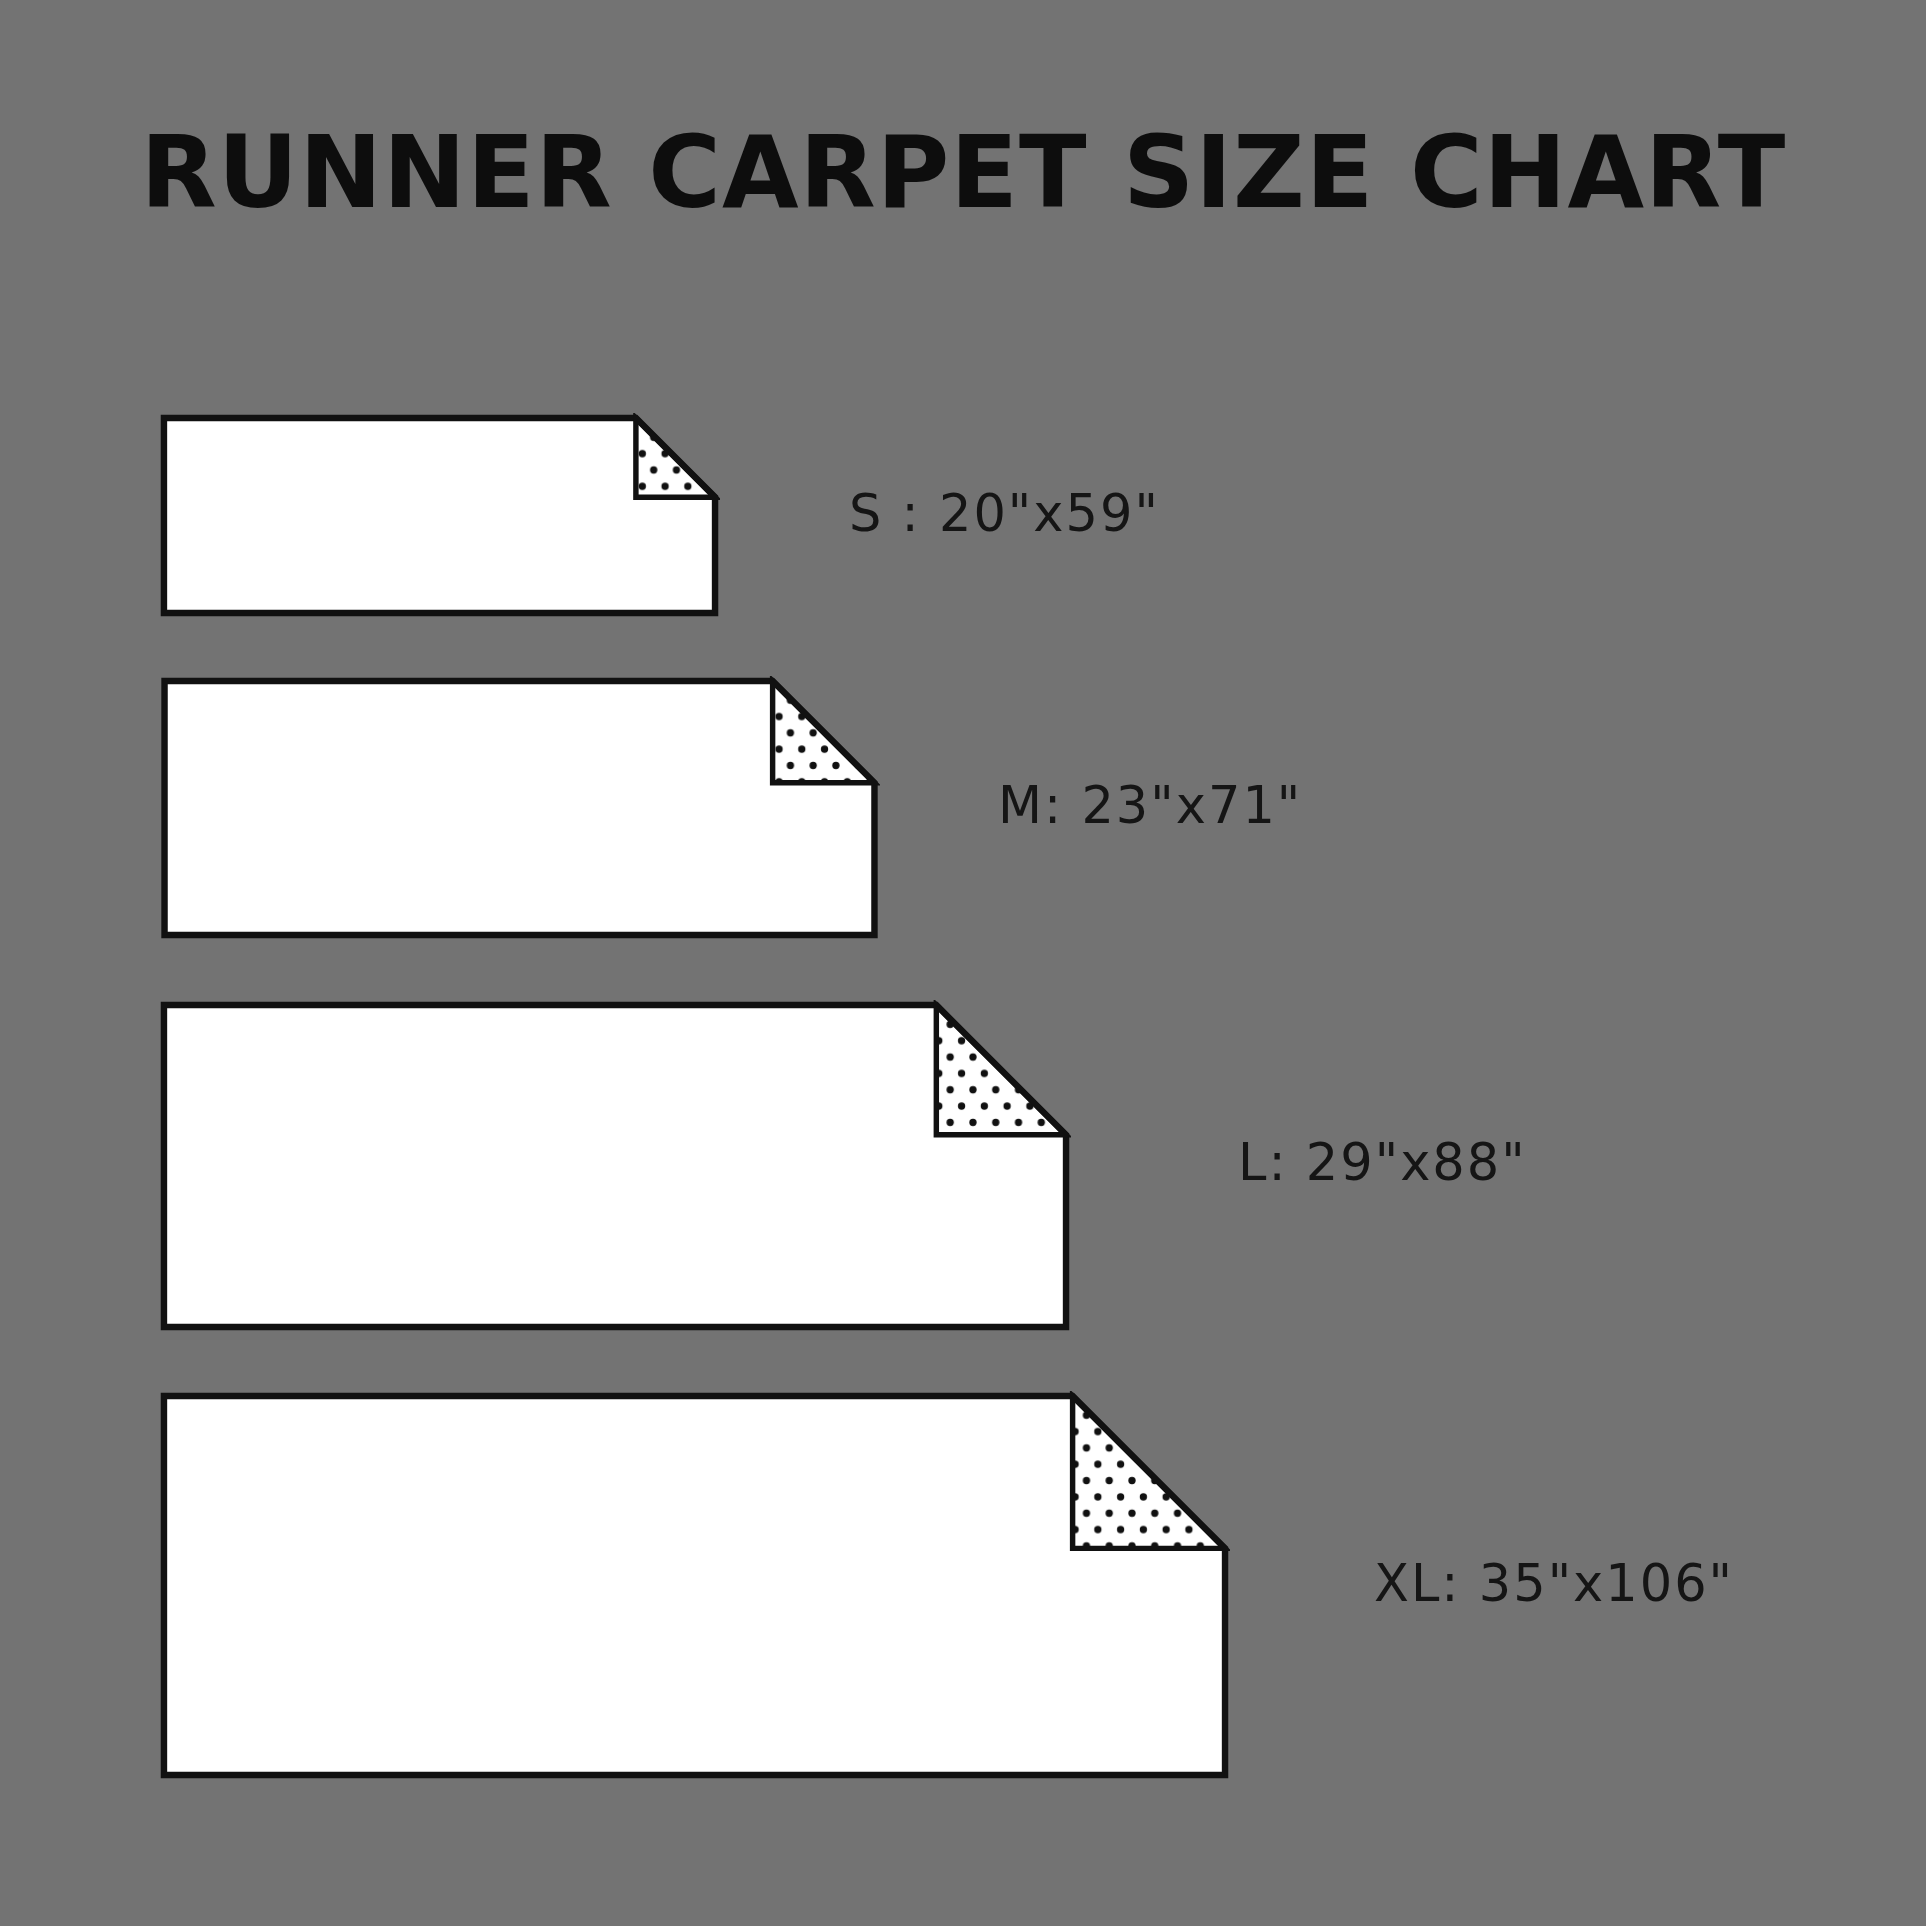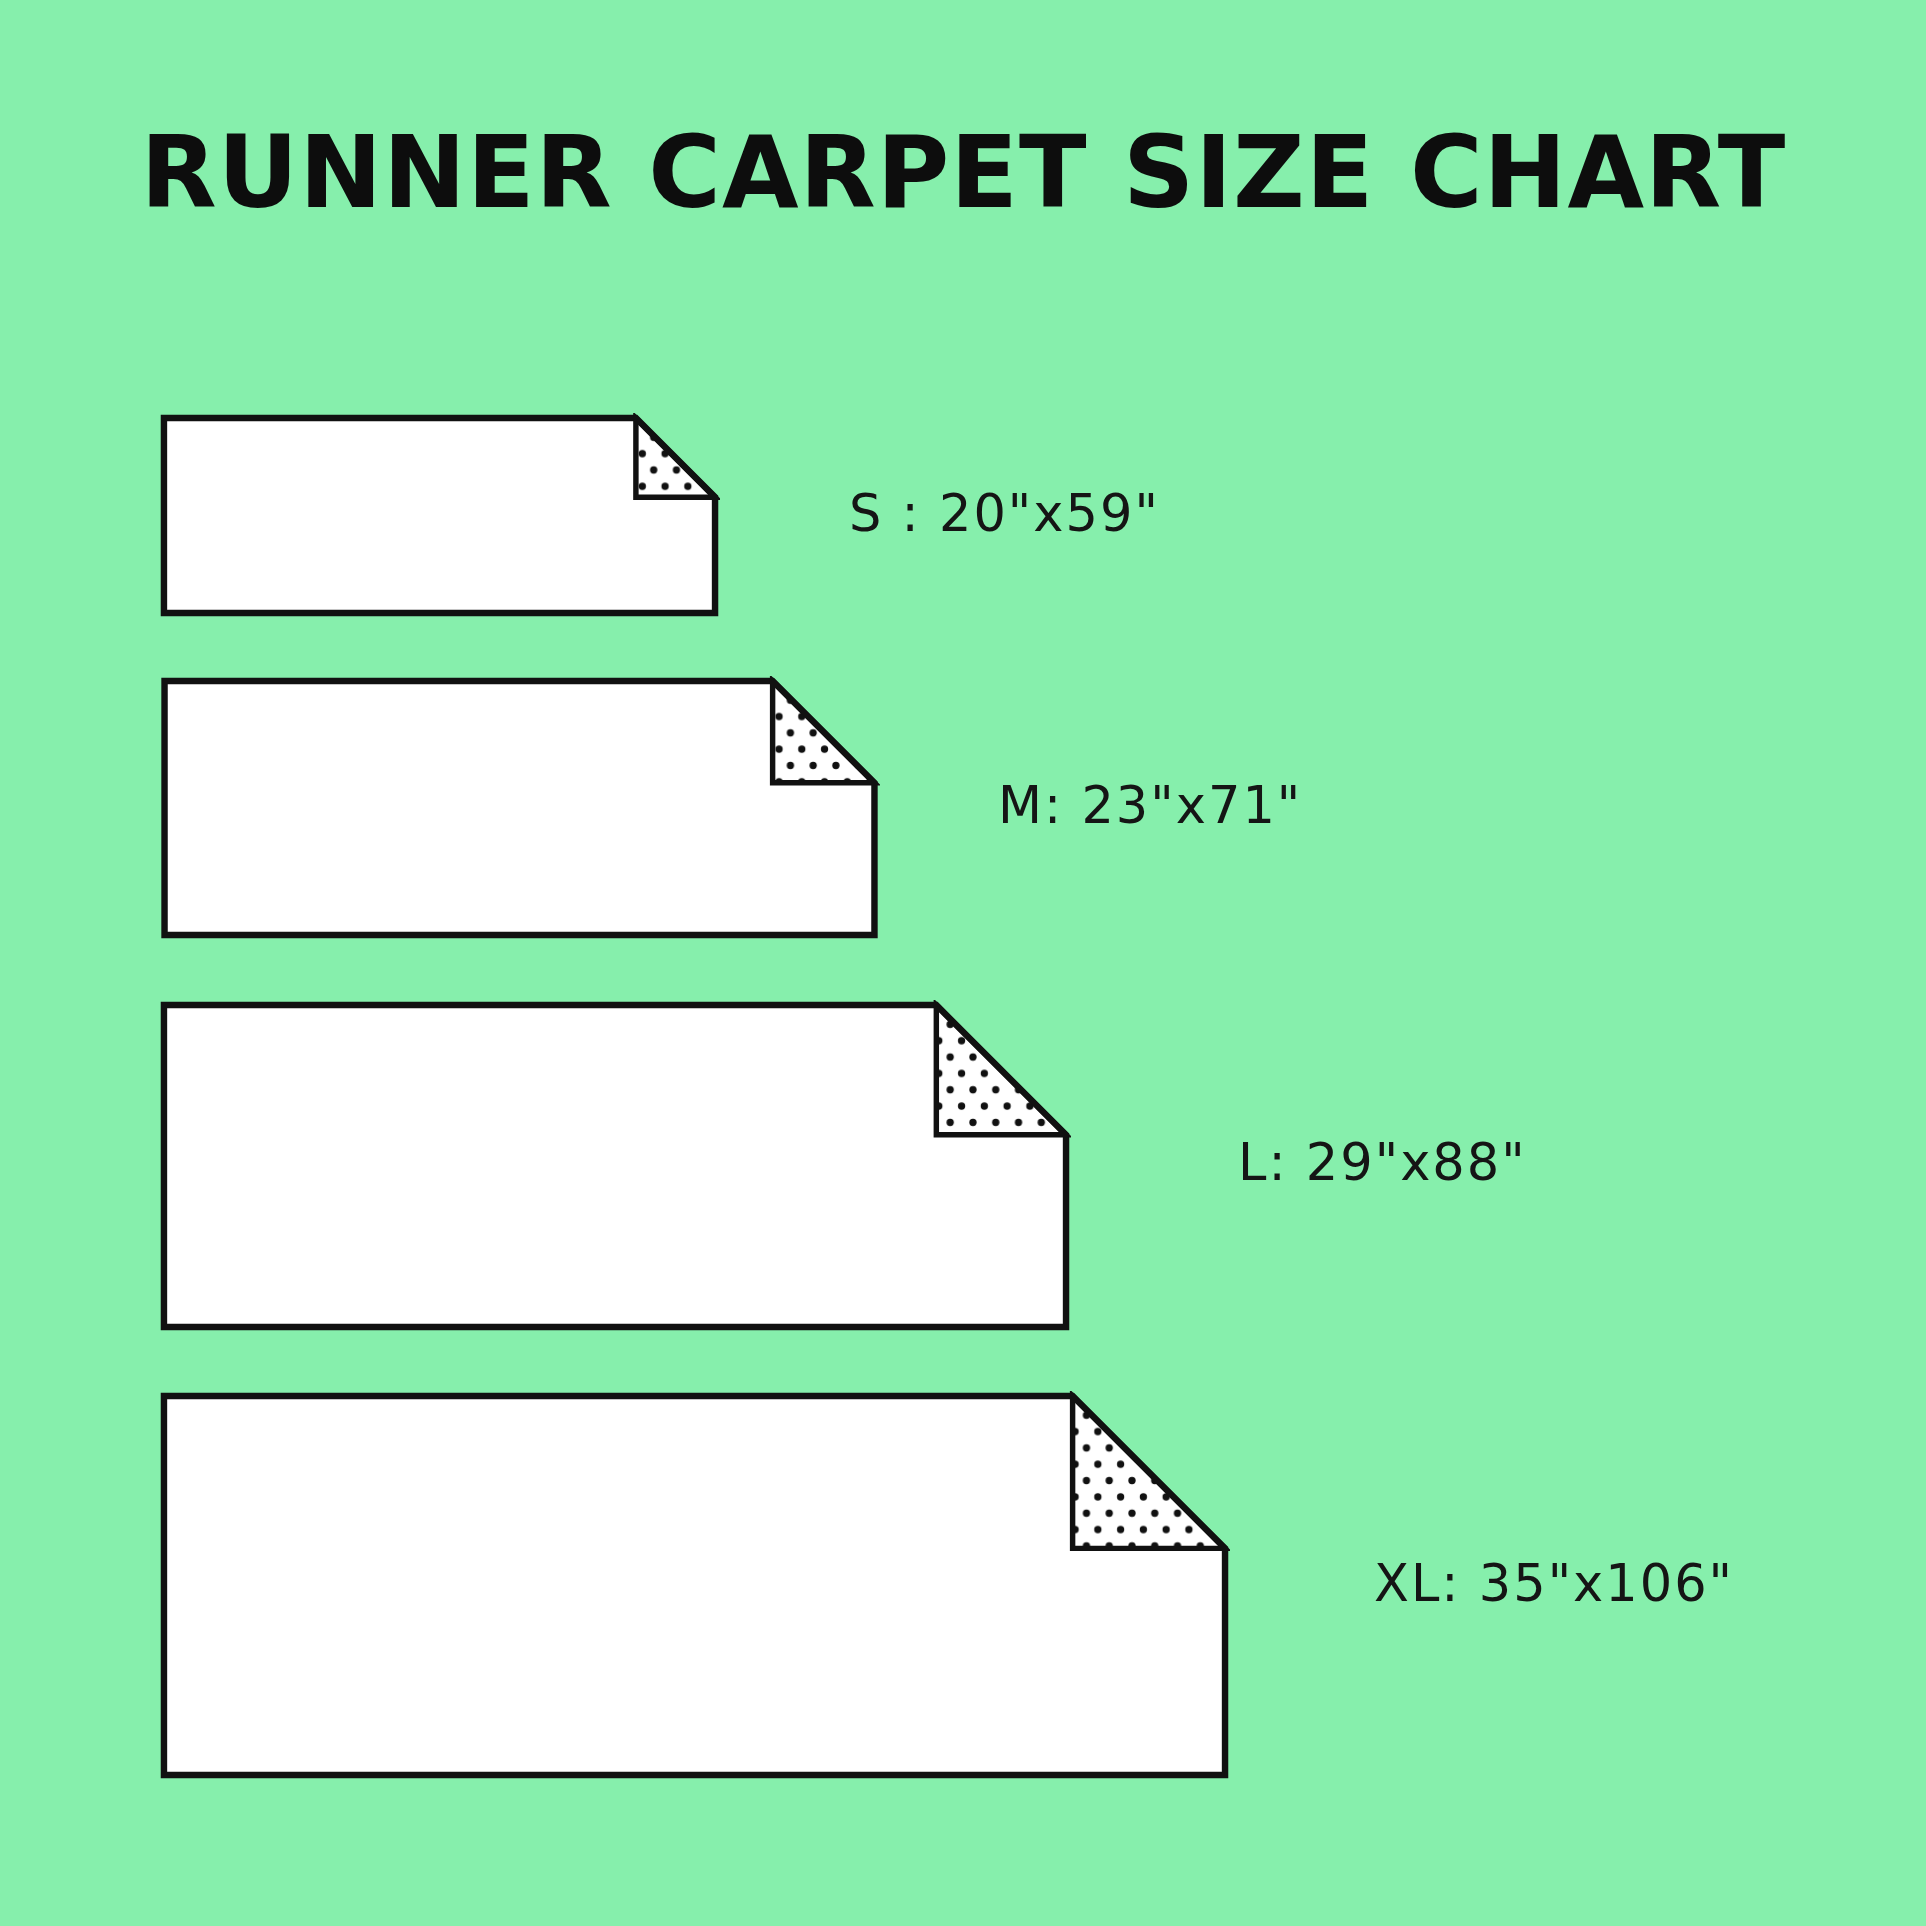--- a/index.html
+++ b/index.html
@@ -4,21 +4,21 @@
 <style>
   html, body {
     margin: 0;
     padding: 0;
     background: #ffffff;
   }
   .canvas {
     position: relative;
     width: 1927px;
     height: 1927px;
-    background: #86efac;
+    background: #737373;
     overflow: hidden;
     font-family: "DejaVu Sans", "Liberation Sans", sans-serif;
   }
   .title {
     position: absolute;
     top: 119px;
     left: 0;
     width: 100%;
     margin: 0;
     text-align: center;

